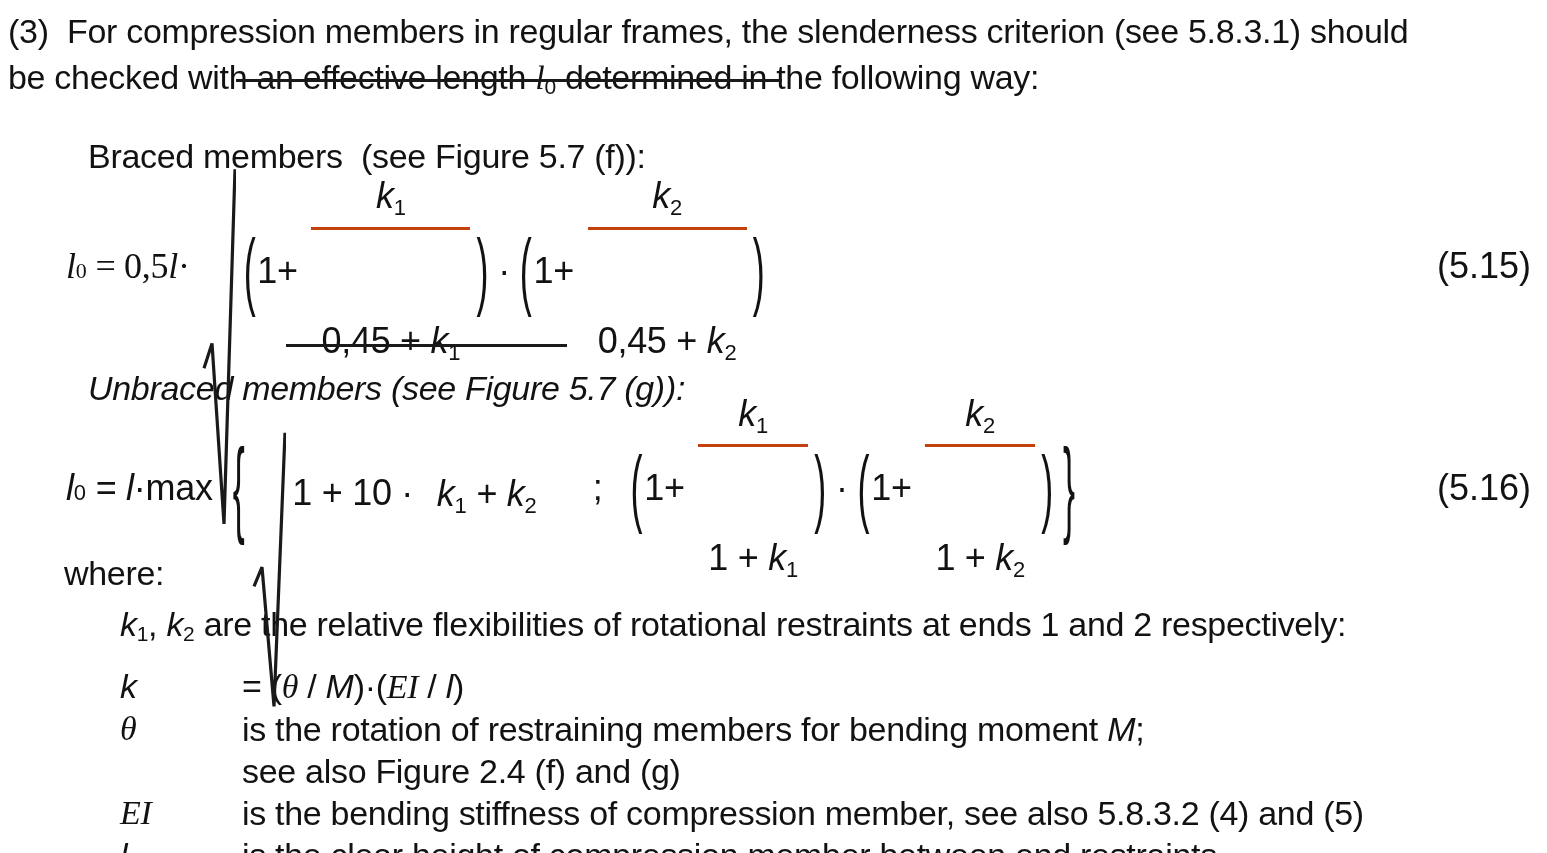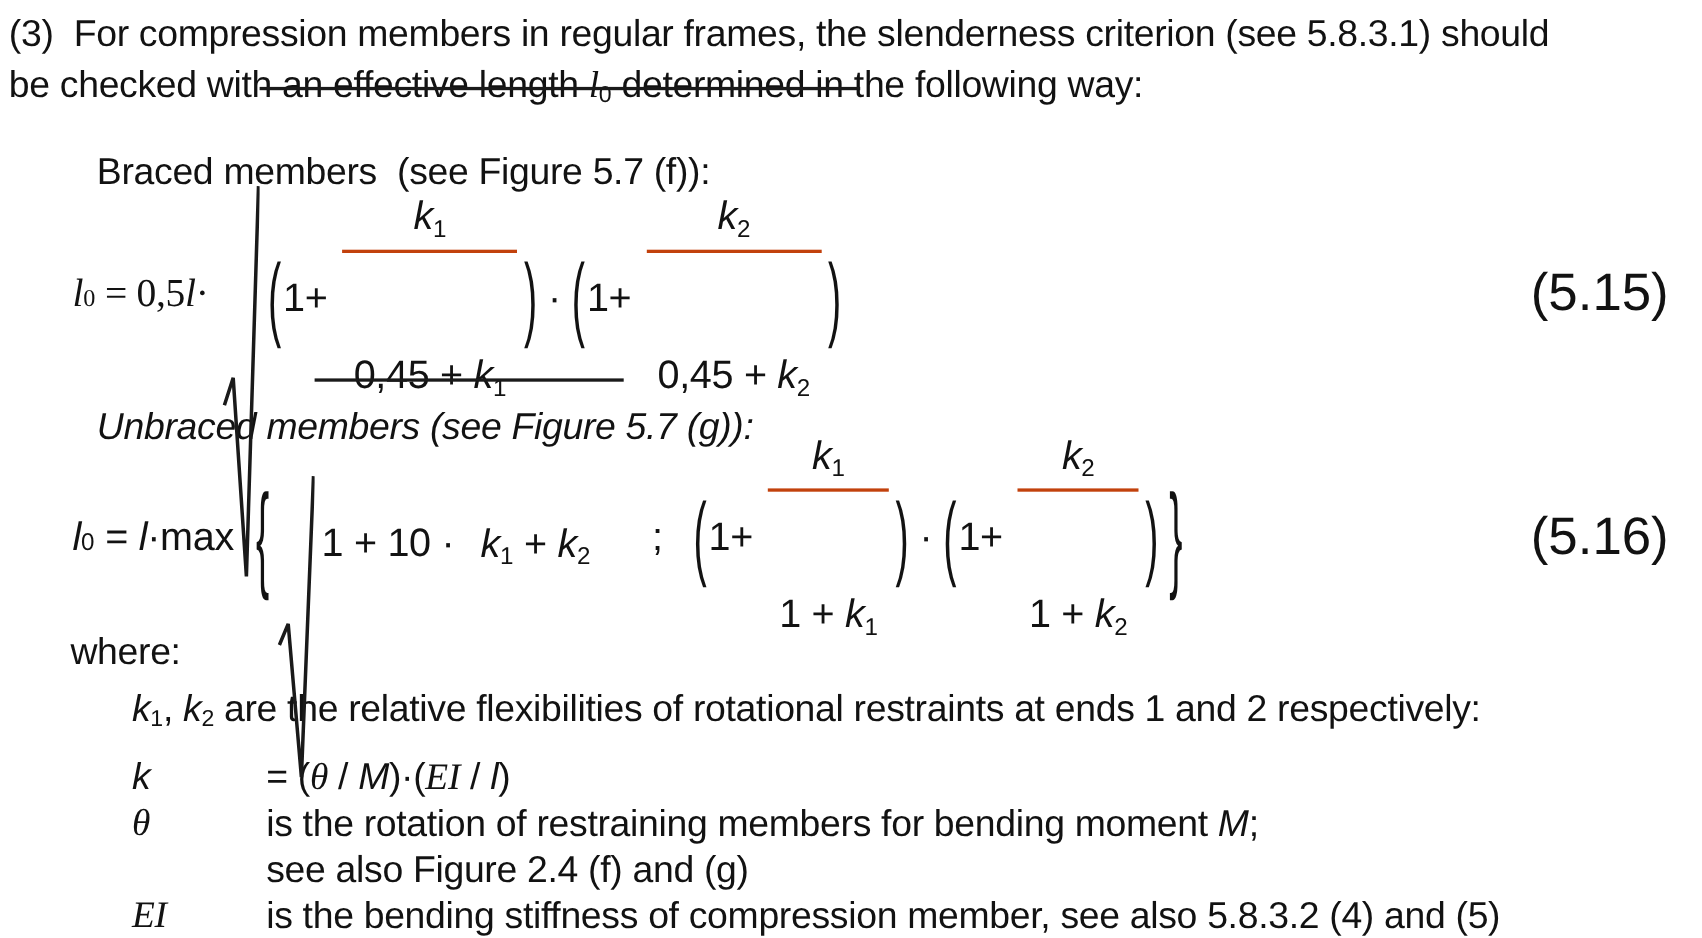--- a/index.html
+++ b/index.html
@@ -55,29 +55,29 @@
   }
 
   .paren { display: inline-block; transform: scaleY(2.35); font-weight: 400; margin: 0 2px; }
   .brace { display: inline-block; transform: scaleY(2.95); margin: 0 8px; }
   .op-dot { margin: 0 8px; }
   .semi { margin: 0 26px; }
   .group { display: inline-flex; align-items: center; }
 
   .eqnum {
     position: absolute;
-    right: 22px;
+    right: 8px;
     top: 50%;
     transform: translateY(-50%);
-    font-size: 48px;
+    font-size: 36px;
     letter-spacing: 0;
   }
 
   
-  .where-label { margin-top: 20px; margin-left: 56px; line-height: 42px; }
+  .where-label { margin-top: 0; margin-left: 56px; line-height: 42px; }
   .flex-line { margin-top: 7px; margin-left: 112px; line-height: 46px; white-space: pre; }
   .flex-line sub, .def-list sub { font-size: 21px; vertical-align: -5px; }
 
   .def-list { margin-top: 8px; margin-left: 112px; }
   .def-row { display: flex; line-height: 42px; }
   .def-term { width: 122px; flex: none; white-space: pre; }
   .def-text { white-space: pre; }
 </style>
 </head>
 <body>

